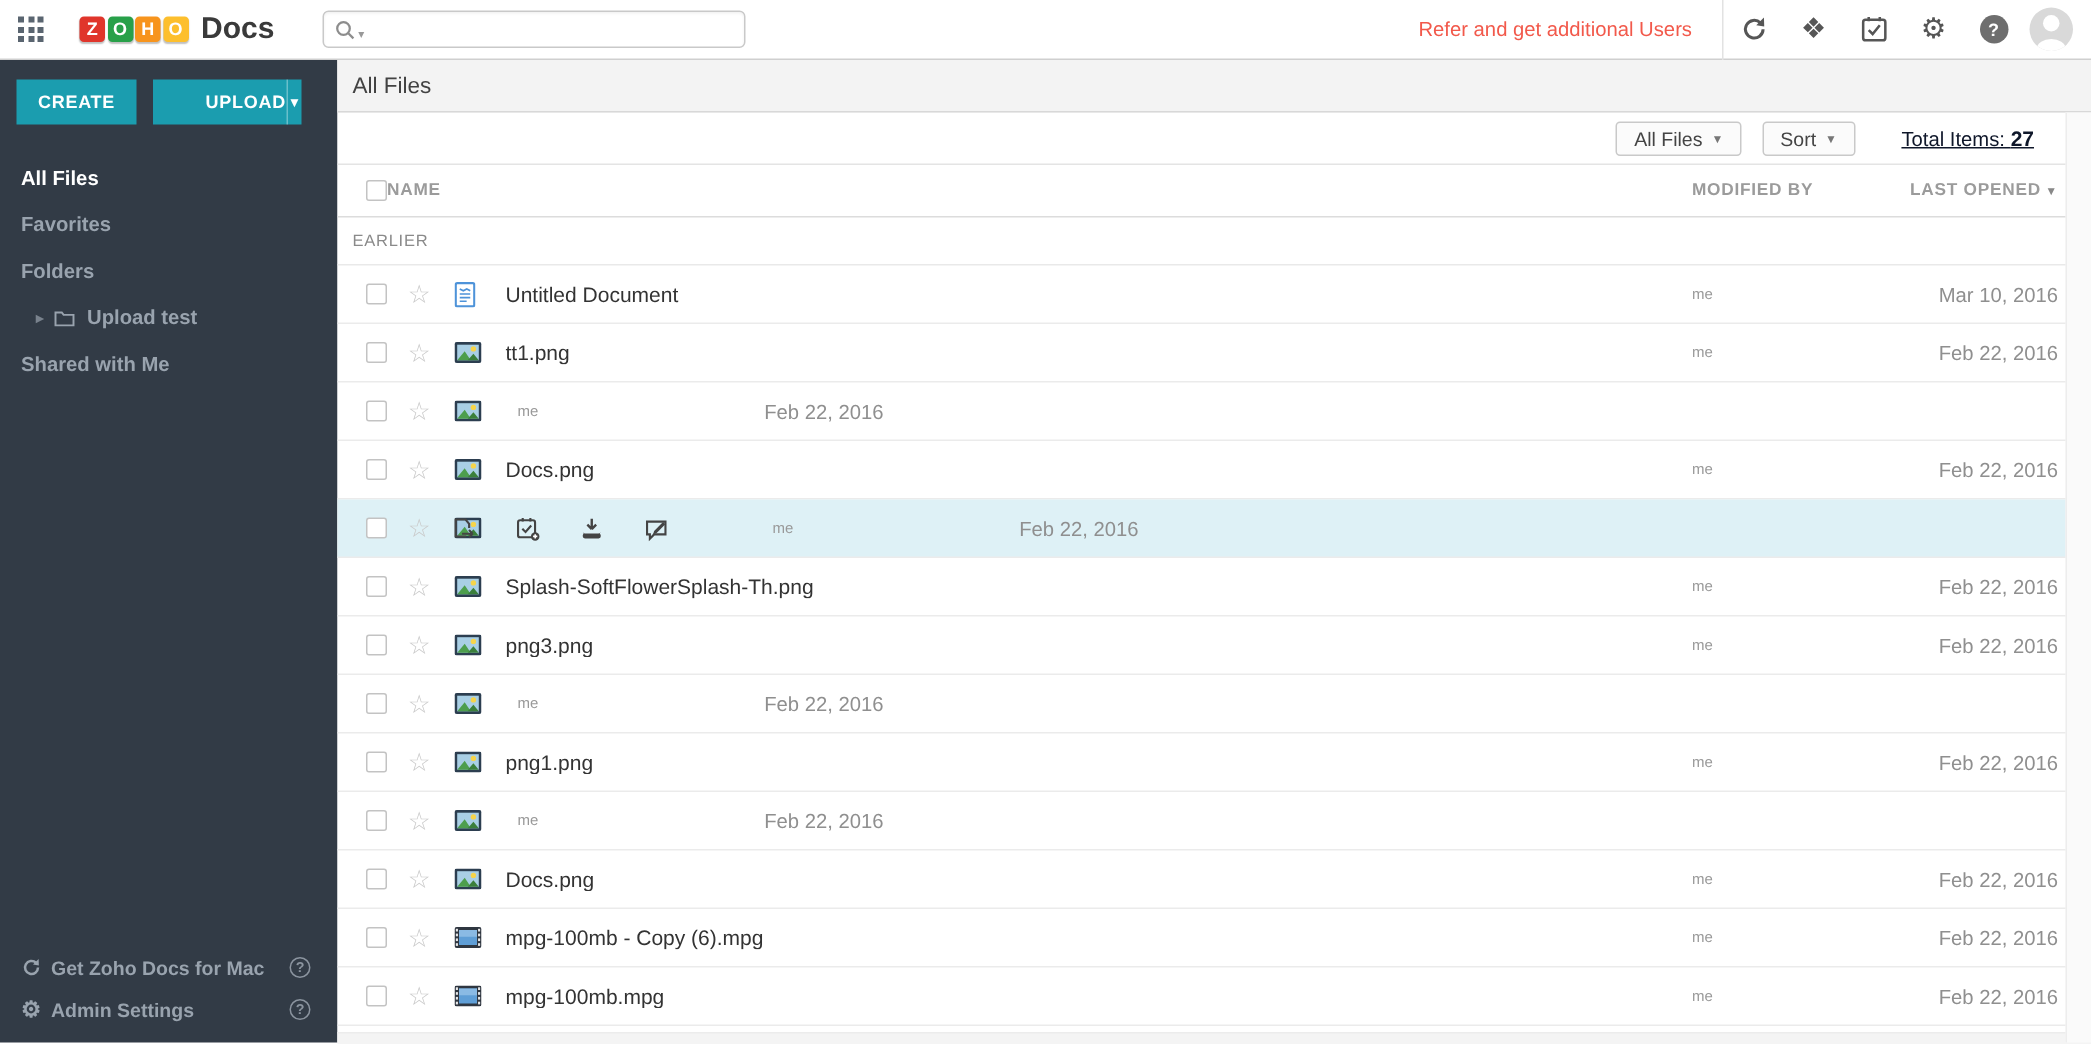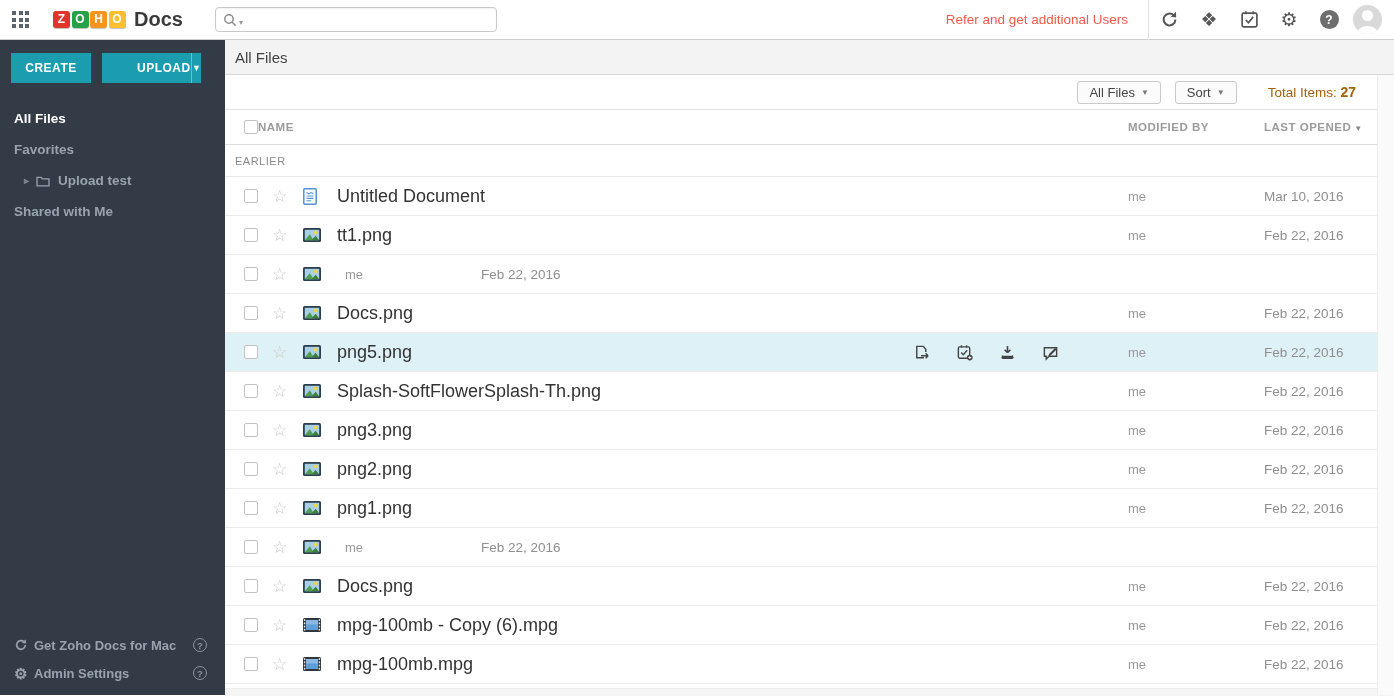--- a/index.html
+++ b/index.html
@@ -73,38 +73,38 @@
   .main { flex:1; position:relative; background:#fff; }
   .title-bar { height:35px; background:#f3f3f3; border-bottom:1px solid #d8d8d8;
     display:flex; align-items:center; padding-left:10px; font-size:15px; color:#424242; }
   .toolbar { height:35px; border-bottom:1px solid #e4e4e4; display:flex; align-items:center;
     justify-content:flex-end; padding-right:38px; }
   .tool-btn { height:23px; border:1px solid #c9c9c9; border-radius:3px; background:#fbfbfb;
     display:flex; align-items:center; padding:0 11px; font-size:13px; color:#444; cursor:pointer; }
   .tool-btn .caret { font-size:8px; color:#777; margin-left:6px; }
   .btn-filter { margin-right:14px; }
   .btn-sort { margin-right:31px; }
-  .total-items { font-size:13.5px; color:#a16207; }
+  .total-items { font-size:13.5px; color:#0f172a;text-decoration:underline; }
   .total-items b { font-size:14px; }
 
   .scroll-gutter { position:absolute; top:35px; right:0; bottom:0; width:17px;
     background:#fafafa; border-left:1px solid #ededed; }
 
   
   .col-check { width:14px; height:14px; margin-left:19px; flex-shrink:0;
     border:1px solid #c3c3c3; border-radius:2px; background:#fff; cursor:pointer; }
   .col-star { width:17px; margin-left:13px; flex-shrink:0; font-size:17px; color:#c9c9c9;
     line-height:1; cursor:pointer; text-align:center; }
   .col-ficon { width:18px; margin-left:15px; flex-shrink:0; display:flex; align-items:center; }
-  .col-name { flex:1; margin-left:16px; font-size:18px; color:#333; white-space:nowrap;
+  .col-name { flex:1; margin-left:16px; font-size:14px; color:#333; white-space:nowrap;
     overflow:hidden; cursor:pointer; }
   .col-actions { width:170px; flex-shrink:0; display:none; align-items:center;
     justify-content:flex-end; gap:26px; padding-right:45px; }
-  .col-modified { width:160px; flex-shrink:0; padding-left:24px; font-size:13px; color:#999; }
-  .col-date { width:130px; flex-shrink:0; padding-right:22px;
+  .col-modified { width:160px; flex-shrink:0; padding-left:24px; font-size:10px; color:#999; }
+  .col-date { width:130px; flex-shrink:0; text-align:right; padding-right:22px;
     font-size:13.5px; color:#8f8f8f; }
 
   .table-header { height:35px; border-bottom:1px solid #dcdcdc; display:flex; align-items:center;
     color:#9b9b9b; font-size:11.5px; letter-spacing:.5px; }
   .table-header .hdr-name { flex:1; font-weight:bold; }
   .table-header .col-modified, .table-header .col-date { font-weight:bold; font-size:11.5px; color:#9b9b9b; }
   .hdr-caret { font-size:8px; color:#888; margin-left:3px; }
 
   .section-row { height:32px; border-bottom:1px solid #e9e9e9; display:flex; align-items:center;
     padding-left:10px; font-size:11px; color:#8a8a8a; letter-spacing:.5px; }
@@ -196,20 +196,23 @@
         <span class="caret-seg">▼</span>
       </div>
     </div>
 
     <div class="side-nav">
       <div class="nav-item active">
         <span>All Files</span>
       </div>
       <div class="nav-item">
         <span>Favorites</span>
+      </div>
+      <div class="nav-item">
+        <span>Folders</span>
       </div>
       <div class="nav-item sub">
         <span class="nav-caret">▸</span>
         <span class="folder-icon">
           <svg width="14" height="12" viewBox="0 0 14 12">
             <path d="M1 2.3h4.2l1.2 1.6H13v7H1z" fill="none" stroke="#99a3ae" stroke-width="1.3"></path>
           </svg>
         </span>
         <span>Upload test</span>
       </div>
@@ -366,21 +369,20 @@
         <svg width="18" height="14" viewBox="0 0 18 14">
           <rect width="18" height="14" rx="1.5" fill="#2c3e50"></rect>
           <rect x="1.8" y="1.8" width="14.4" height="10.4" fill="#a9cfe5"></rect>
           <circle cx="12.6" cy="4.6" r="1.8" fill="#f6d44a"></circle>
           <path d="M1.8 12.2l5-6 4 6z" fill="#4d9e4d"></path>
           <path d="M8.8 12.2l3.8-4.4 3.6 4.4z" fill="#3b7f3b"></path>
         </svg>
       </span>
 
     </span>
-    <span class="col-name fname">png5.png</span>
 
     <span class="col-actions">
       <span class="action-btn">
         <svg width="17" height="17" viewBox="0 0 18 18">
           <path d="M11.5 14.5H4V2.5h7l2.5 3v3" fill="none" stroke="#444" stroke-width="1.5"></path>
           <path d="M8.5 12.5h7.5m0 0l-2.6-2.6M16 12.5l-2.6 2.6" fill="none" stroke="#444" stroke-width="1.5"></path>
         </svg>
       </span>
       <span class="action-btn">
         <svg width="17" height="17" viewBox="0 0 18 18">
@@ -464,21 +466,20 @@
         <svg width="18" height="14" viewBox="0 0 18 14">
           <rect width="18" height="14" rx="1.5" fill="#2c3e50"></rect>
           <rect x="1.8" y="1.8" width="14.4" height="10.4" fill="#a9cfe5"></rect>
           <circle cx="12.6" cy="4.6" r="1.8" fill="#f6d44a"></circle>
           <path d="M1.8 12.2l5-6 4 6z" fill="#4d9e4d"></path>
           <path d="M8.8 12.2l3.8-4.4 3.6 4.4z" fill="#3b7f3b"></path>
         </svg>
       </span>
 
     </span>
-    <span class="col-name fname">png2.png</span>
 
     <span class="col-modified">me</span>
     <span class="col-date">Feb 22, 2016</span>
   </div>
 
   <div class="row" data-type="image">
     <span class="col-check"></span>
     <span class="col-star">☆</span>
     <span class="col-ficon ficon">
 

